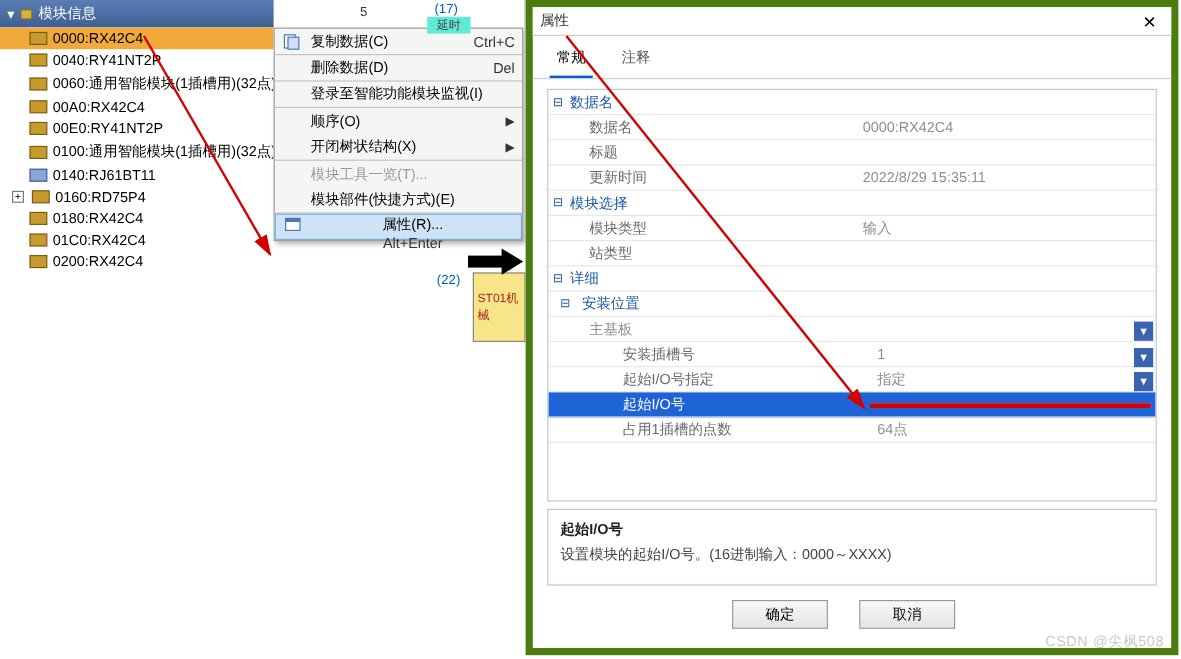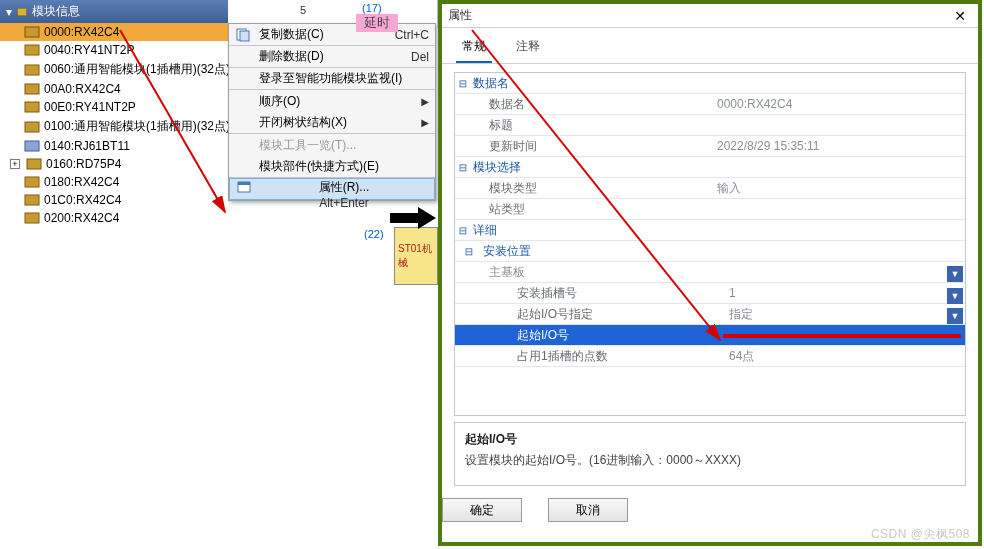--- a/index.html
+++ b/index.html
@@ -24,32 +24,32 @@
 .ctx-row .txt { flex: 1; }
 .ctx-row .sc { color: #333; text-align: center; }
 .ctx-row.disabled .txt { color: #9a9a9a; }
 .ctx-row .ctx-ico { position: absolute; left: 6px; width: 16px; height: 16px; display: flex; align-items: center; justify-content: center; }
 .ctx-row .arrow { font-size: 10px; color: #333; }
 
 
 .frag { position: absolute; left: 290px; top: 0; width: 148px; height: 28px; border-right: 1px solid #bbb; }
 .frag .num { position: absolute; left: 10px; top: 4px; color: #333; font-size: 11px; }
 .frag .cnt { position: absolute; left: 72px; top: 2px; color: #0060c0; font-size: 11px; }
-.frag .lbl { position: absolute; left: 66px; top: 14px; background: #f9a8d4; color: #444; padding: 0 8px; font-size: 13px; }
+.frag .lbl { position: absolute; left: 66px; top: 14px; background: #5eead4; color: #444; padding: 0 8px; font-size: 10px; }
 .frag2 { position: absolute; left: 292px; top: 228px; width: 146px; height: 16px; }
 .frag2 .cnt { color: #0060c0; position: absolute; left: 72px; top: 0; font-size: 11px; }
 .frag2 .box { position: absolute; left: 102px; top: -1px; border: 1px solid #888; background: #f7e58a; color: #b02020; font-size: 10px; padding: 14px 3px; }
 
 
 .big-arrow { position: absolute; left: 390px; top: 207px; width: 48px; height: 22px; }
 .big-arrow .shaft { position: absolute; left: 0; top: 6px; width: 30px; height: 10px; background: #000; }
 .big-arrow .head { position: absolute; left: 28px; top: 0; width: 0; height: 0; border-top: 11px solid transparent; border-bottom: 11px solid transparent; border-left: 18px solid #000; }
 
 
-.dlg { position: absolute; left: 438px; top: 0; width: 544px; height: 546px; border: 4px solid #4d7c0f; background: #fff; }
+.dlg { position: absolute; left: 438px; top: 0; width: 544px; height: 546px; border: 6px solid #4d7c0f; background: #fff; }
 .dlg-title { height: 24px; border-bottom: 1px solid #d0d0d0; display: flex; align-items: center; padding: 0 6px; background: #fff; }
 .dlg-title .t { flex: 1; color: #333; }
 .dlg-title .x { width: 24px; text-align: center; font-family: Arial; font-size: 14px; cursor: pointer; }
 .tabs { display: flex; gap: 18px; padding: 6px 14px 0 14px; border-bottom: 1px solid #d0d0d0; }
 .tab { padding: 4px 6px 6px 6px; color: #555; cursor: pointer; }
 .tab.active { color: #000; border-bottom: 2px solid #0066cc; }
 
 .grid-wrap { margin: 8px 12px 6px 12px; border: 1px solid #bfc7d0; height: 344px; overflow: hidden; background: #fff; }
 .grow { display: flex; align-items: center; height: 21px; border-bottom: 1px solid #e4e7ec; }
 .grow .cexp { width: 16px; text-align: center; color: #5a7db3; font-size: 10px; }
@@ -65,21 +65,21 @@
 .grow.hl .ckey { color: #fff; }
 .grow.hl .cexp2 { color: #fff; }
 .grow.hl .cval { background: #fff; }
 .in-cell { border: 2px solid #d40000; position: absolute; left: 0; right: 4px; top: -1px; bottom: -1px; background: #fff; color: #111; }
 .in-cell input { border: none; outline: none; width: 100%; height: 100%; padding: 0 4px; font-size: 12px; color: #111; }
 
 .help-box { margin: 0 12px; border: 1px solid #bfc7d0; padding: 8px 10px; height: 64px; }
 .help-box .ht { color: #222; margin-bottom: 4px; font-weight: bold; }
 .help-box .hd { color: #444; }
 
-.btn-row { display: flex; justify-content: flex-start; gap: 26px; padding: 12px 14px 0 0; }
+.btn-row { display: flex; justify-content: center; gap: 26px; padding: 12px 14px 0 0; }
 .btn { min-width: 80px; height: 24px; background: linear-gradient(#f8f8f8,#e4e4e4); border: 1px solid #9a9a9a; cursor: pointer; }
 
 .watermark { position: absolute; right: 14px; bottom: 6px; color: #c9c9c9; font-size: 12px; letter-spacing: .5px; text-align: center; }
 
 
 svg.anno { position: absolute; left: 0; top: 0; width: 984px; height: 549px; pointer-events: none; }
 </style>
 </head>
 <body>
 

